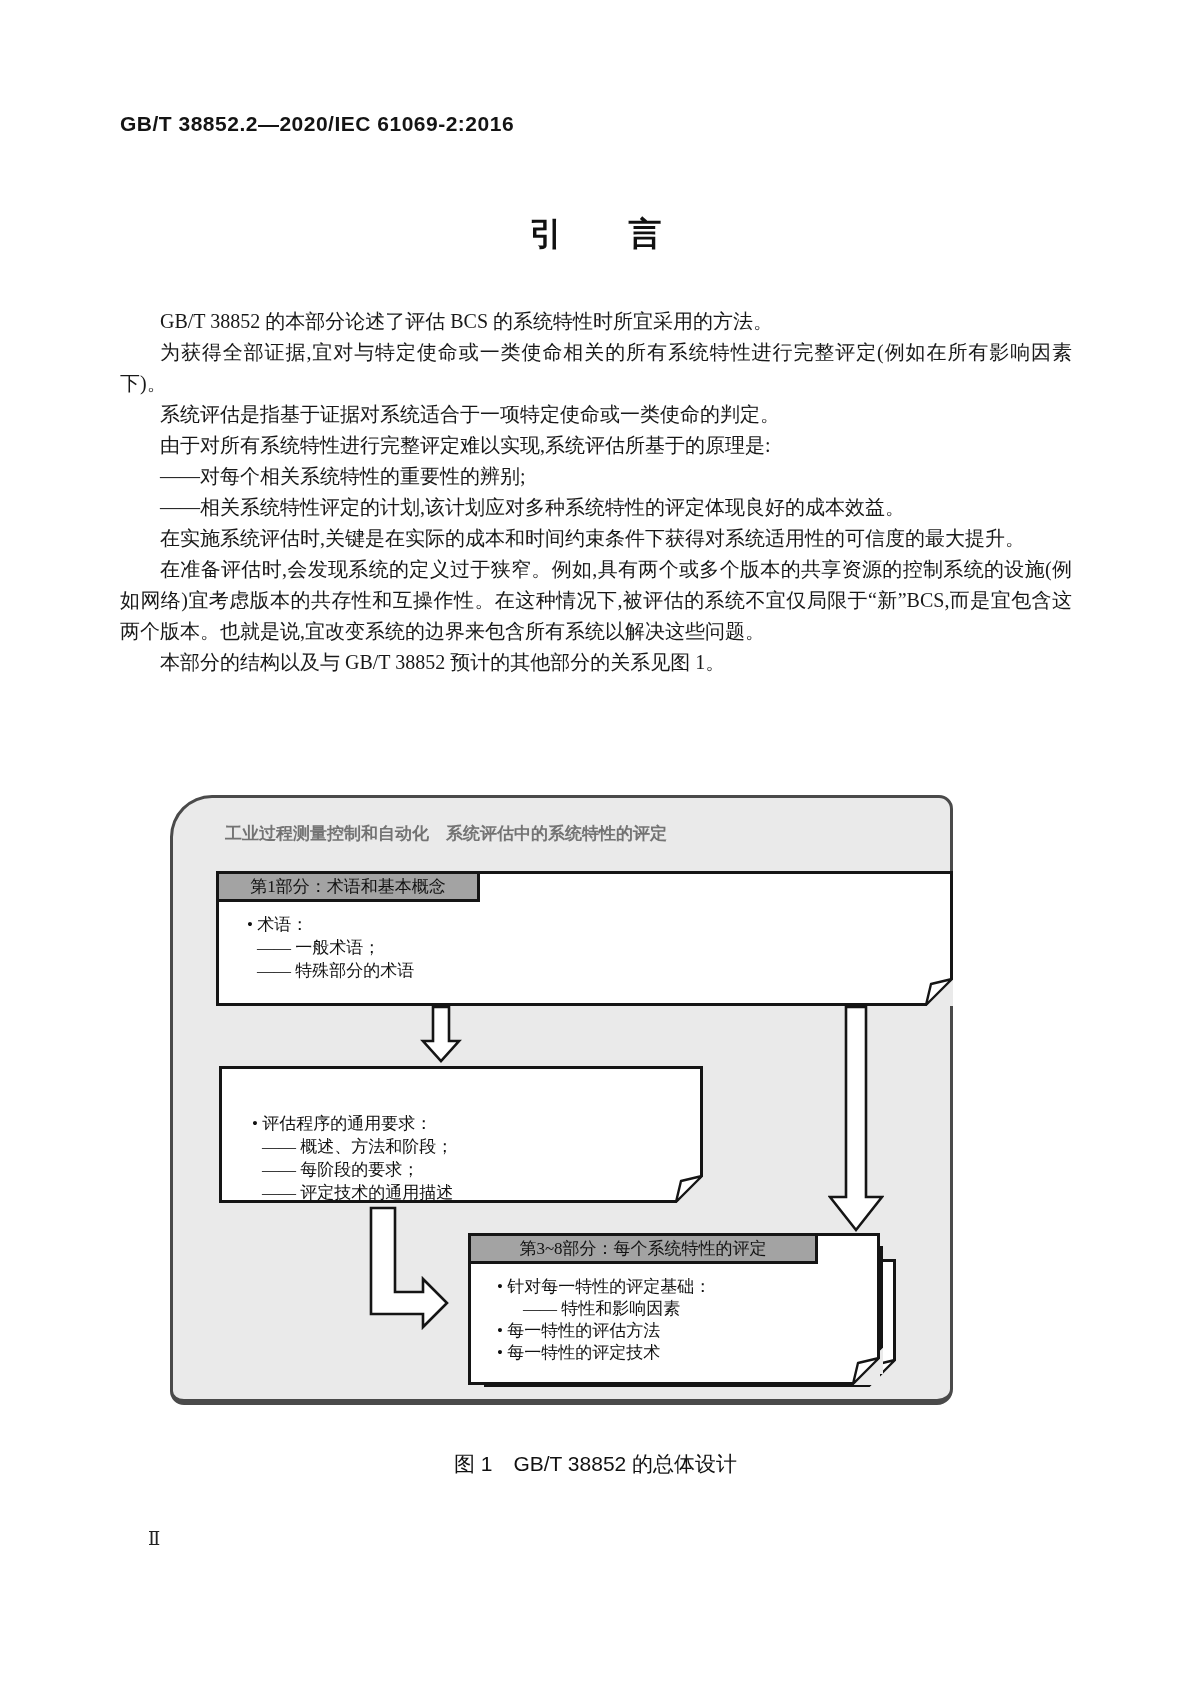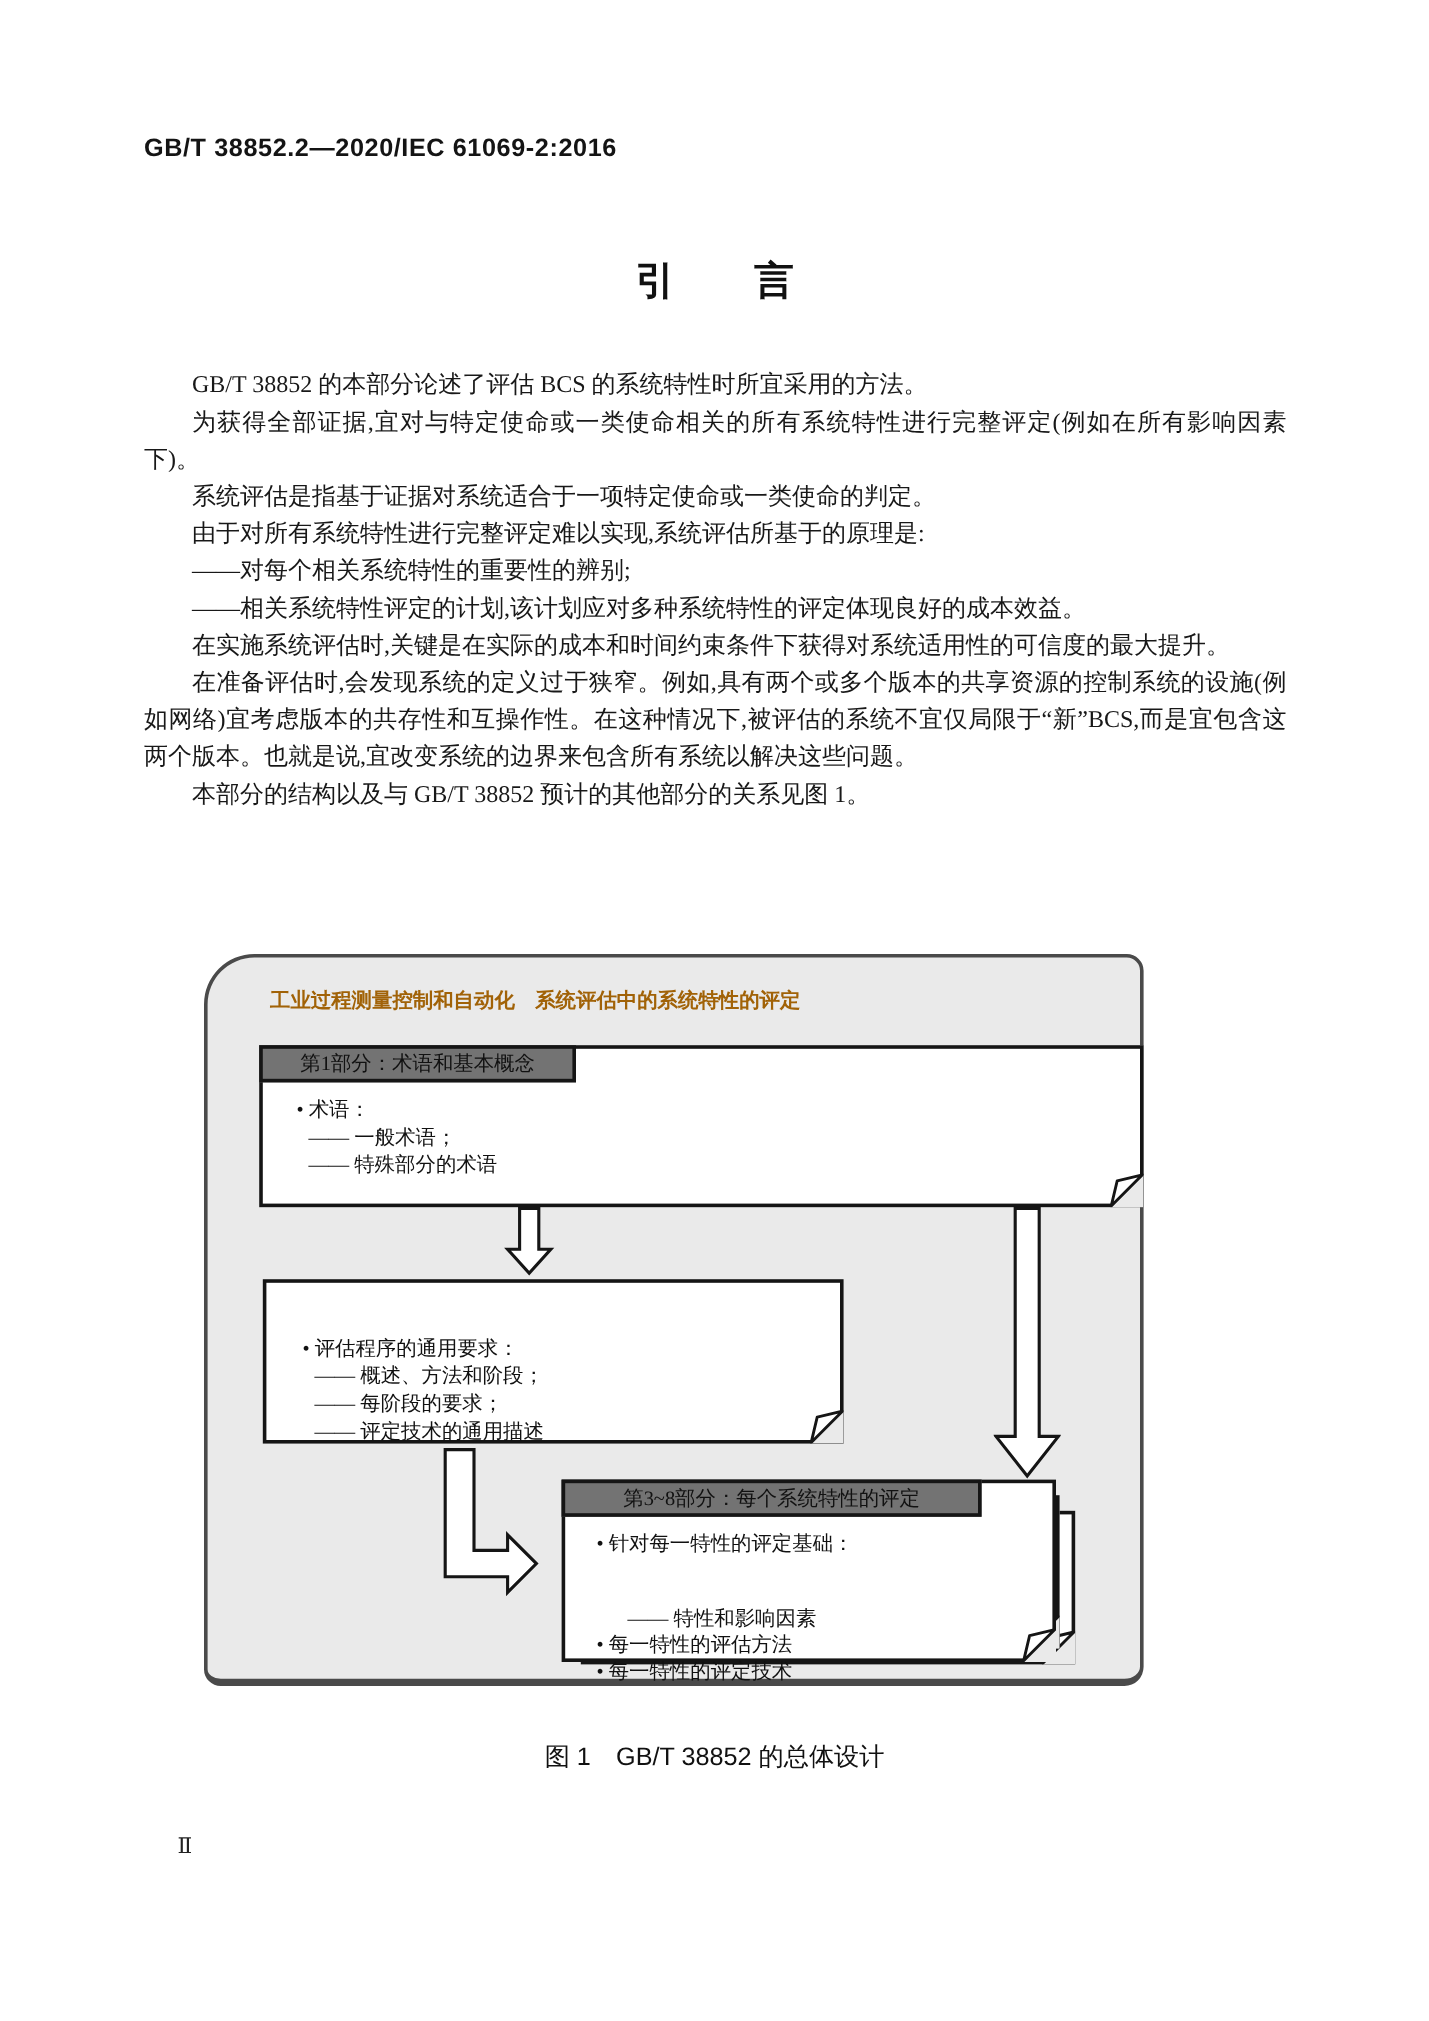--- a/index.html
+++ b/index.html
@@ -10,41 +10,41 @@
   .doc-title{position:absolute;left:0;right:0;top:212px;margin:0;text-align:center;
         font-family:"Liberation Sans","DejaVu Sans",sans-serif;font-weight:bold;font-size:33px;color:#111;}
   .body-text{position:absolute;left:120px;top:306px;width:952px;font-size:20px;line-height:31px;
         text-align:justify;color:#181818;}
   .body-text p{margin:0;text-indent:2em;}
   
   .figure{position:absolute;left:170px;top:795px;width:783px;height:610px;box-sizing:border-box;
         background:#eaeaea;border:3px solid #4a4a4a;border-bottom-width:6px;
         border-radius:42px 14px 16px 14px;font-size:17px;}
   .fig-title{position:absolute;left:52px;top:24px;font-family:"Liberation Sans","DejaVu Sans",sans-serif;
-        font-weight:bold;font-size:17px;color:#a16207;}
+        font-weight:bold;font-size:17px;color:#737373;}
   .dbox{position:absolute;box-sizing:border-box;background:#ffffff;border:3px solid #151515;}
-  .b-tab{position:absolute;left:-3px;top:-3px;height:31px;box-sizing:border-box;background:#737373;
+  .b-tab{position:absolute;left:-3px;top:-3px;height:31px;box-sizing:border-box;background:#a3a3a3;
         border:3px solid #151515;display:flex;align-items:center;justify-content:center;
         font-size:17px;color:#111;white-space:nowrap;}
   .col{position:absolute;line-height:23px;color:#111;white-space:nowrap;}
   .sub{padding-left:10px;}
   .box1{left:43px;top:73px;width:737px;height:135px;}
   .tab1{width:264px;}
   .col-terms{left:28px;top:39px;}
   .col-concepts{left:388px;top:16px;}
   .box2{left:46px;top:268px;width:484px;height:137px;}
   .tab2{width:300px;}
   .col-p2{left:30px;top:43px;}
   .sheet{position:absolute;box-sizing:border-box;background:#fff;border:3px solid #151515;width:412px;height:128px;}
   .sheet3{left:311px;top:461px;}
   .sheet2{left:298px;top:448px;}
   .box3{left:295px;top:435px;width:412px;height:152px;}
   .tab3{width:350px;}
   .col-p3{left:26px;top:40px;line-height:22px;}
-  .col-p3 .sub{padding-left:26px;margin-top:40px;}
+  .col-p3 .sub{padding-left:26px;}
   .fold{position:absolute;right:-3px;bottom:-3px;}
   .arrow{position:absolute;}
   .fig-caption{position:absolute;left:0;right:0;top:1450px;text-align:center;
         font-family:"Liberation Sans","DejaVu Sans",sans-serif;font-weight:normal;font-size:21px;color:#111;}
   .page-number{position:absolute;left:148px;top:1528px;font-size:18px;color:#222;}
 </style>
 </head>
 <body>
 
 <div class="page">

